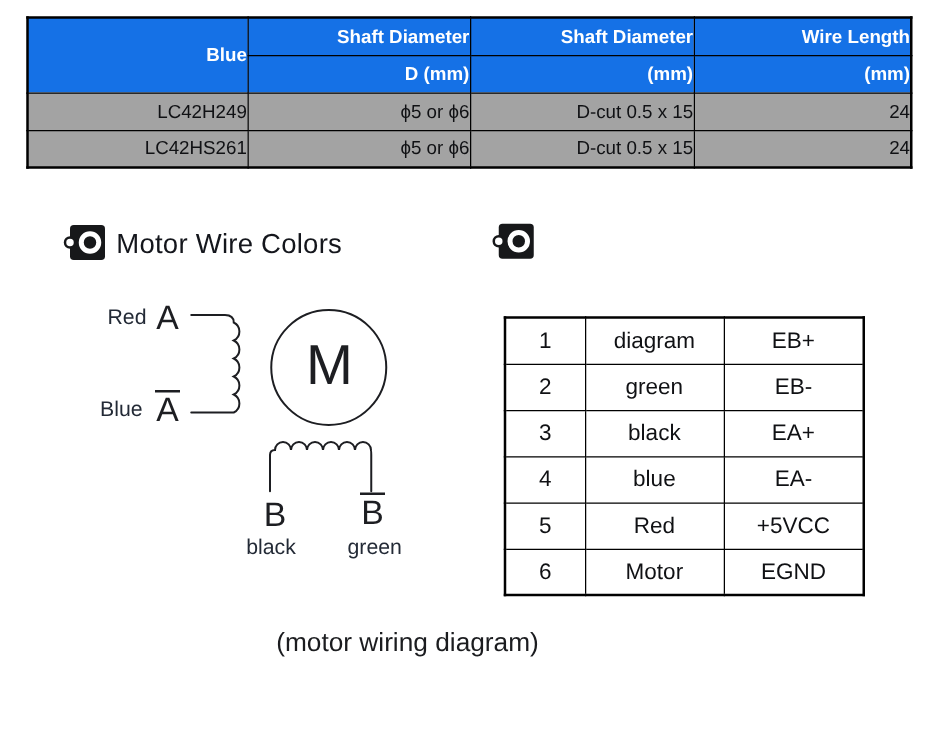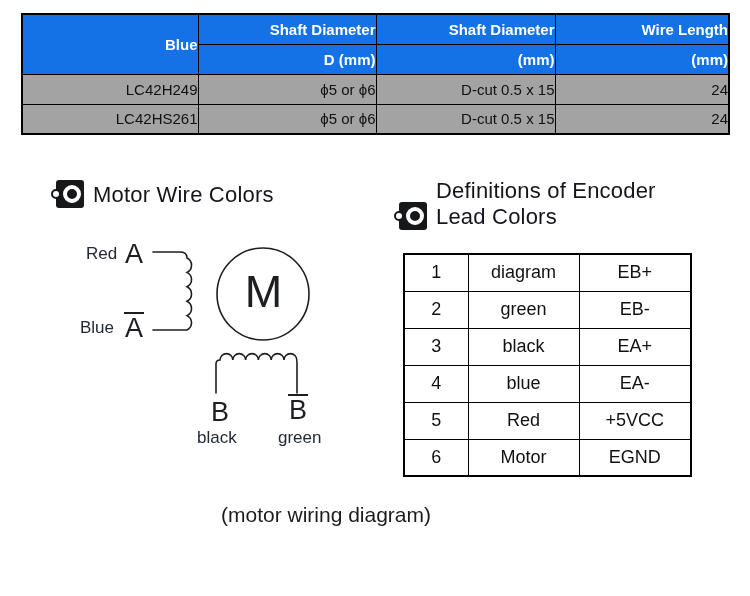--- a/index.html
+++ b/index.html
@@ -93,24 +93,20 @@
     </tbody>
   </table>
 
   <div class="section-heading" style="left:56px; top:179px;">
     <span class="bullseye"></span>
     <span class="heading-text">Motor Wire Colors</span>
   </div>
 
   <div class="section-heading" style="left:399px; top:178px;">
     <span class="bullseye"></span>
-    <span class="heading-text">
-      <span>Definitions of Encoder</span><br>
-      <span>Lead Colors</span>
-    </span>
   </div>
 
   <svg class="diagram-svg" width="750" height="596" viewBox="0 0 750 596">
 
     <path d="M153 252 H180 Q187 252 187 258
              a8 8 0 0 1 0 14.4 a8 8 0 0 1 0 14.4 a8 8 0 0 1 0 14.4
              a8 8 0 0 1 0 14.4 a8 8 0 0 1 0 14.4
              Q187 330 180 330 H153" fill="none" stroke="#1d1e22" stroke-width="1.6" stroke-linecap="round"></path>
 
     <circle cx="263" cy="294" r="46" fill="none" stroke="#1d1e22" stroke-width="1.6"></circle>

